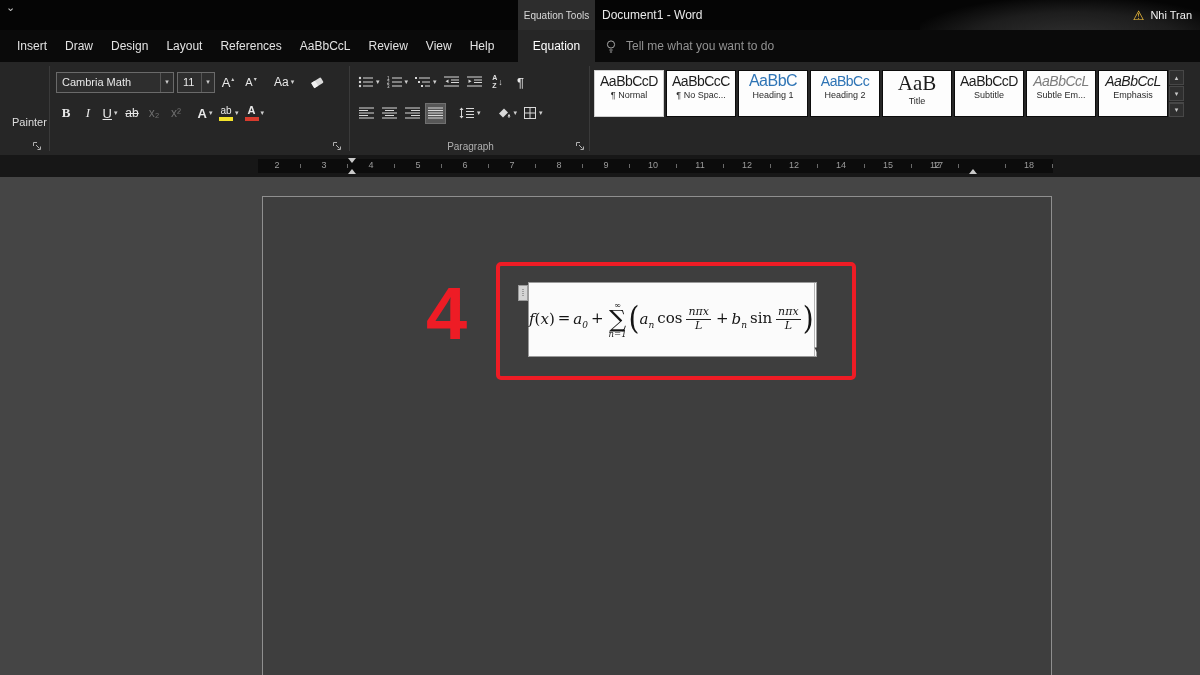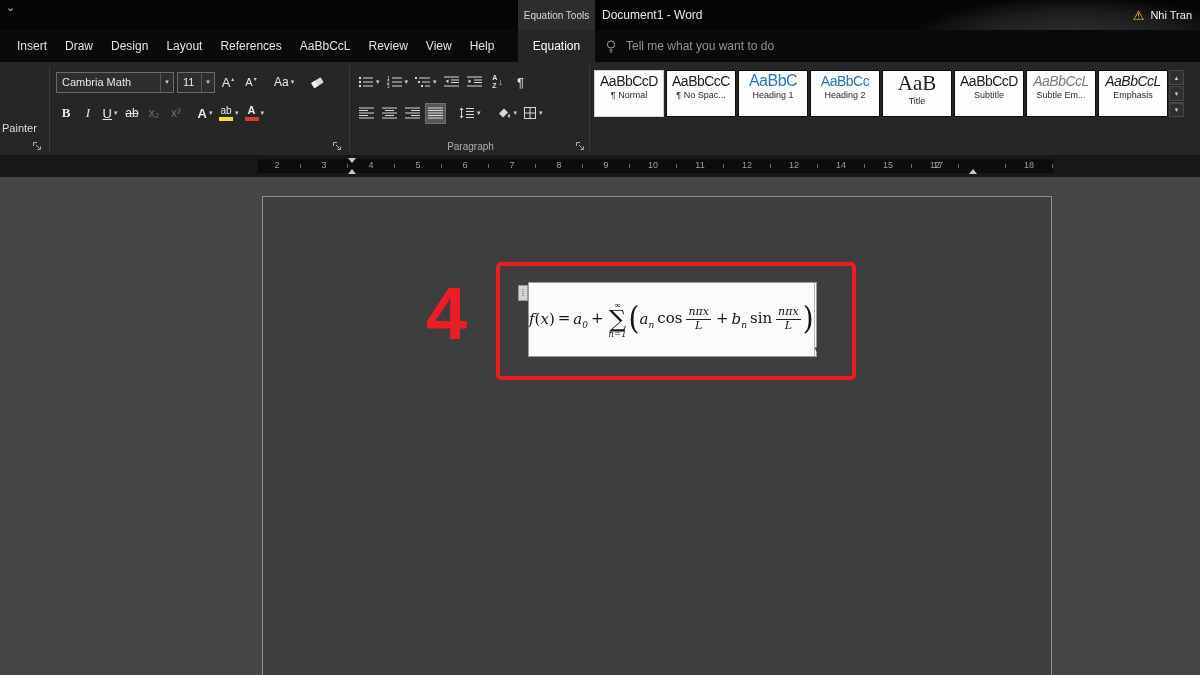--- a/index.html
+++ b/index.html
@@ -31,21 +31,21 @@
   .vdiv{position:absolute;top:4px;height:85px;width:1px;background:#3a3a3a}
   .group-label{position:absolute;bottom:3px;left:0;width:100%;text-align:center;font-size:10px;color:#b0b0b0}
   .launcher{position:absolute;bottom:4px;width:10px;height:10px}
   .launcher svg{display:block}
   .btn{min-width:20px;height:21px;display:flex;align-items:center;justify-content:center;color:#e8e8e8;font-size:12px;padding:0 2px;gap:1px}
   .dd{font-size:7px;color:#cfcfcf;margin-left:1px}
   .gap{width:5px}
 
   
   .g-clip{position:absolute;left:0;top:0;width:49px;height:93px}
-  .painter{position:absolute;left:0;top:60px;width:100%;text-align:left;padding-left:2px;color:#dedede;font-size:11px}
+  .painter{position:absolute;left:0;top:54px;width:100%;text-align:left;padding-left:12px;color:#dedede;font-size:11px}
 
   
   .g-font{position:absolute;left:52px;top:0;width:296px;height:93px}
   .row{position:absolute;left:4px;display:flex;align-items:center}
   .r1{top:9px;gap:3px;height:22px}
   .r2{top:39px;gap:2px;height:24px}
   .combo{display:flex;align-items:center;height:21px;border:1px solid #6a6a6a;background:#2e2e2e;color:#e8e8e8;font-size:11px}
   .combo .val{padding:0 5px;white-space:nowrap}
   .combo .cdd{width:13px;height:100%;border-left:1px solid #555;display:flex;align-items:center;justify-content:center;font-size:7px;color:#ccc}
   .serifB{font-family:"Liberation Serif",serif;font-weight:bold;font-size:13px}

